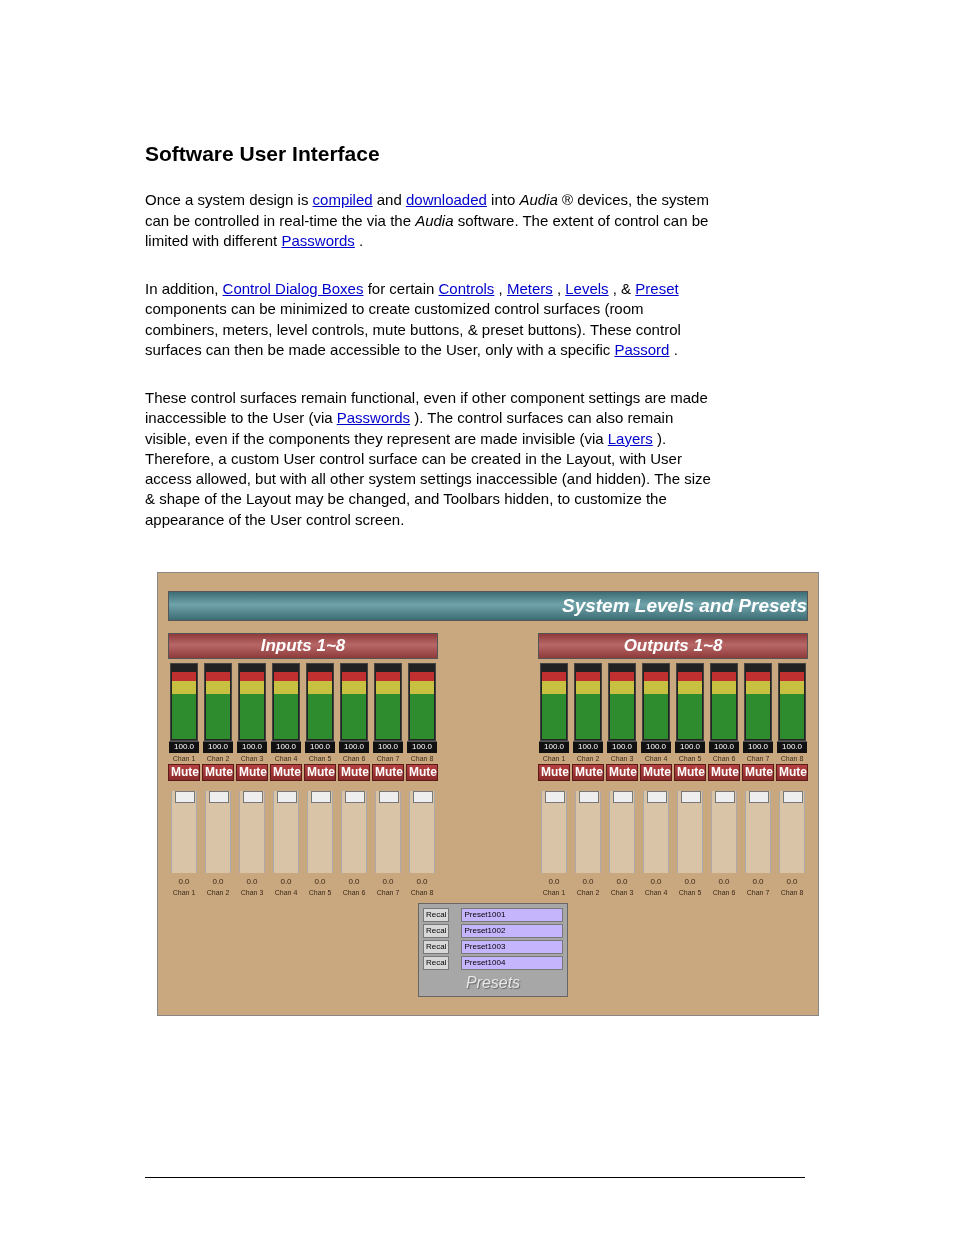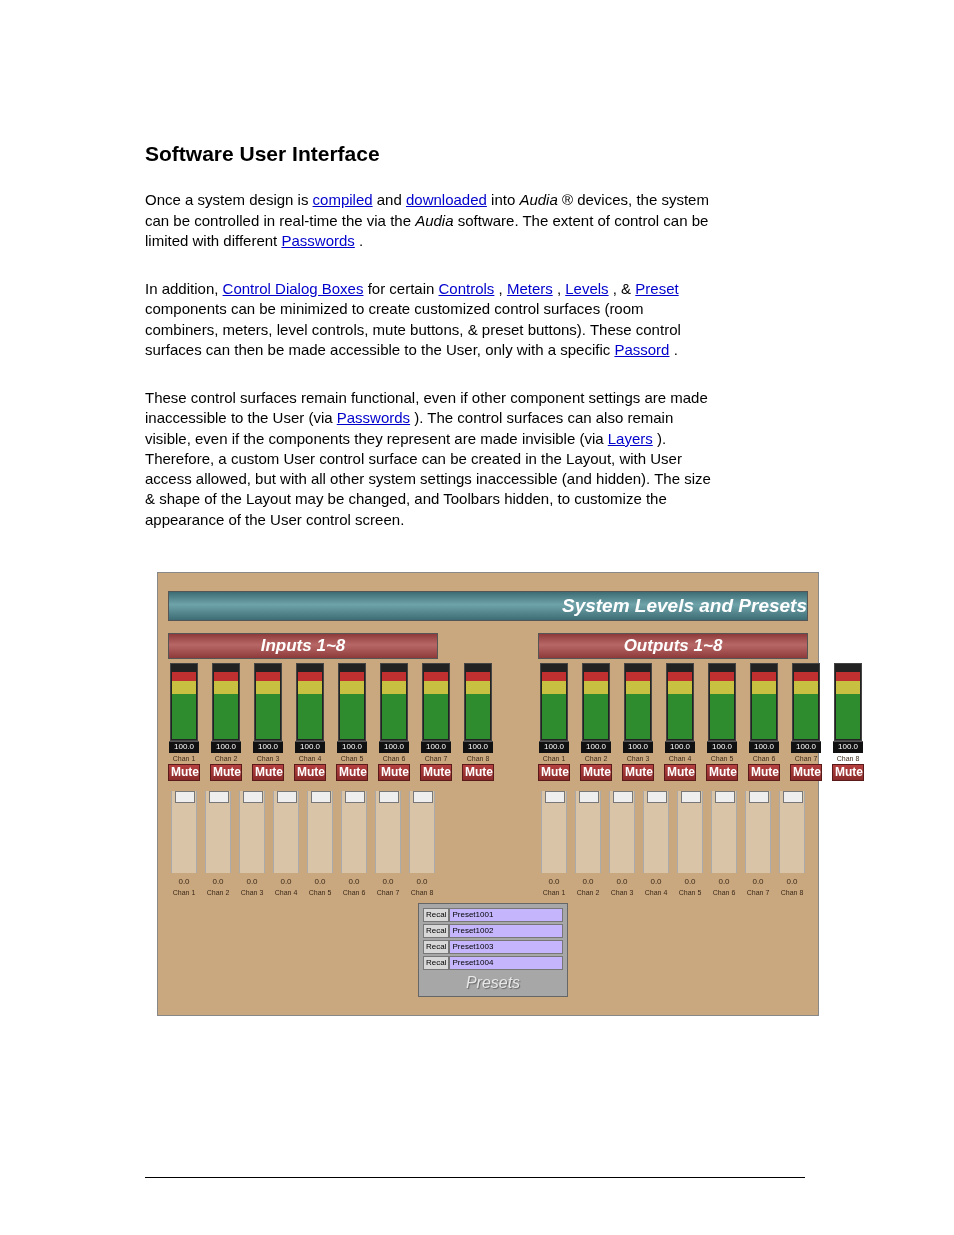--- a/index.html
+++ b/index.html
@@ -11,37 +11,37 @@
   em.brand{font-style:italic;color:#000}
   .app-shot{width:640px;margin:20px 0 0 12px;background:#c9a77f;border:1px solid #888;padding:18px 10px 18px 10px}
   .title-bar{height:28px;line-height:28px;text-align:right;color:#fff;font-style:italic;font-weight:bold;font-size:19px;
     font-family:"Trebuchet MS",Arial,sans-serif;
     background:linear-gradient(#3d6c74,#6fa3aa 45%,#3d6c74);border:1px solid #555}
   .row-panels{display:flex;gap:100px;margin-top:12px}
   .panel{width:270px}
   .panel-title{height:24px;line-height:24px;text-align:center;color:#fff;font-style:italic;font-weight:bold;
     font-family:"Trebuchet MS",Arial,sans-serif;font-size:17px;
     background:linear-gradient(#8e3a3a,#b86767 45%,#8e3a3a);border:1px solid #555;margin-bottom:4px}
-  .ch-row{display:flex;gap:10px}
+  .ch-row{display:flex;gap:2px}
   .ch{width:32px;display:flex;flex-direction:column;align-items:center}
   .meter{width:28px;height:78px;background:#222;border:1px solid #444;display:flex;flex-direction:column;justify-content:end;padding:1px;box-sizing:border-box}
   .meter .red{background:#c03030;width:100%;height:12%}
   .meter .yel{background:#c8c040;width:100%;height:18%}
   .meter .grn{background:#2e8b2e;width:100%;height:60%}
   .val{width:30px;background:#111;color:#fff;font-size:8px;text-align:center;border-top:1px solid #555}
   .chan-lbl{font-size:7px;color:#3b2a18;margin:1px 0}
   .mute{background:linear-gradient(#b64040,#8a2a2a);color:#fff;font-size:12px;font-weight:bold;width:30px;height:15px;line-height:15px;text-align:right;border:1px solid #5a1a1a}
   .fader-area{display:flex;gap:2px;margin-top:10px}
   .fader{width:32px;display:flex;flex-direction:column;align-items:center}
   .track{width:24px;height:82px;background:#d9c4a8;border-left:1px solid #aaa;border-right:1px solid #aaa;position:relative}
   .knob{position:absolute;top:0;left:3px;width:18px;height:10px;background:#eee;border:1px solid #777}
   .fval{font-size:8px;color:#3b2a18;margin-top:4px}
   .flbl{font-size:7px;color:#3b2a18}
   .preset-box{width:140px;margin:6px 0 0 250px;background:#a7a7a7;border:1px solid #666;padding:4px 4px 2px 4px}
-  .preset-row{display:flex;align-items:center;gap:0;margin-bottom:2px}
+  .preset-row{display:flex;align-items:center;gap:12px;margin-bottom:2px}
   .recall{background:#d8d8d8;border:1px solid #777;font-size:8px;padding:0 2px;height:12px;line-height:12px}
   .pname{background:#c4b5fd;border:1px solid #777;font-size:8px;padding:0 2px;height:12px;line-height:12px;flex:1}
   .preset-title{font-family:"Trebuchet MS",Arial,sans-serif;font-style:italic;font-weight:normal;color:#e8e8e8;text-align:center;font-size:16px;text-shadow:1px 1px 1px #666;margin-top:2px}
   hr.footer{position:absolute;bottom:50px;left:145px;width:660px;border:none;border-top:1px solid #000}
 </style>
 </head>
 <body>
 
 <div class="page">
   <h1 class="page-title">Software User Interface</h1>

